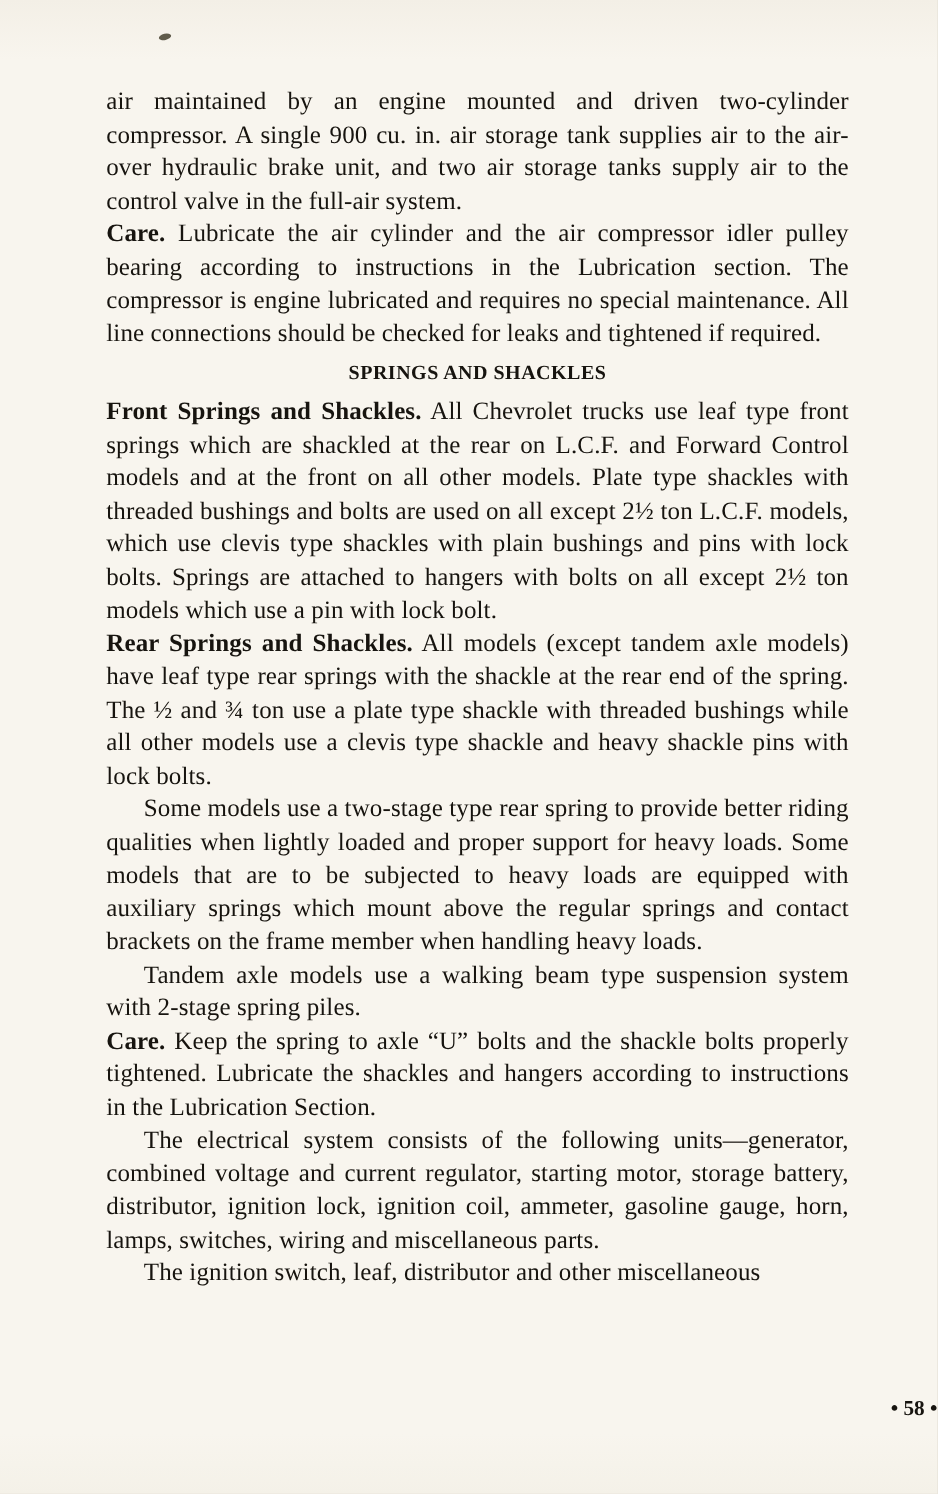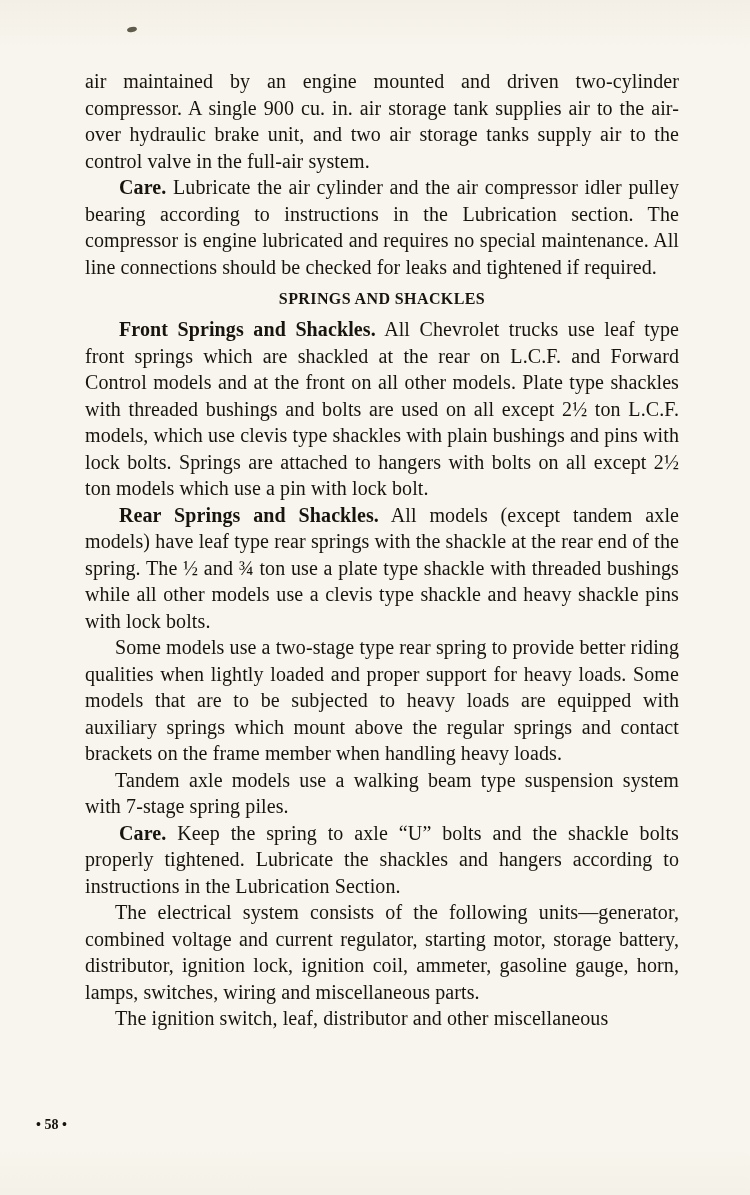--- a/index.html
+++ b/index.html
@@ -38,38 +38,37 @@
     letter-spacing: 0.1px;
   }
   .para {
     margin: 0;
   }
   .indent {
     text-indent: 30px;
   }
   .lead {
     font-weight: bold;
-    margin-left: 34px;
   }
   .heading {
     font-size: 16px;
     line-height: 27px;
     font-weight: bold;
     text-align: center;
     letter-spacing: 0.4px;
     margin: 5px 0 4px 0;
   }
   .page-footer {
     position: absolute;
     left: 0;
     right: 0;
     top: 1117px;
-    text-align: left;
+    text-align: right;
     font-weight: bold;
-    font-size: 14px;
+    font-size: 17px;
     color: #17140f;
     margin-left: 36px;
   }
 </style>
 </head>
 <body>
 
 <div class="page">
 
   <div class="scan-speck"></div>
@@ -81,21 +80,21 @@
     <p class="para"><b class="lead">Care.</b> <span class="ptext">Lubricate the air cylinder and the air compressor idler pulley bearing according to instructions in the Lubrication section. The compressor is engine lubricated and requires no special maintenance. All line connections should be checked for leaks and tightened if required.</span></p>
 
     <h2 class="heading">SPRINGS AND SHACKLES</h2>
 
     <p class="para"><b class="lead">Front Springs and Shackles.</b> <span class="ptext">All Chevrolet trucks use leaf type front springs which are shackled at the rear on L.C.F. and Forward Control models and at the front on all other models. Plate type shackles with threaded bushings and bolts are used on all except 2½ ton L.C.F. models, which use clevis type shackles with plain bushings and pins with lock bolts. Springs are attached to hangers with bolts on all except 2½ ton models which use a pin with lock bolt.</span></p>
 
     <p class="para"><b class="lead">Rear Springs and Shackles.</b> <span class="ptext">All models (except tandem axle models) have leaf type rear springs with the shackle at the rear end of the spring. The ½ and ¾ ton use a plate type shackle with threaded bushings while all other models use a clevis type shackle and heavy shackle pins with lock bolts.</span></p>
 
     <p class="para indent">Some models use a two-stage type rear spring to provide better riding qualities when lightly loaded and proper support for heavy loads. Some models that are to be subjected to heavy loads are equipped with auxiliary springs which mount above the regular springs and contact brackets on the frame member when handling heavy loads.</p>
 
-    <p class="para indent">Tandem axle models use a walking beam type suspension system with 7-stage spring piles.</p>
+    <p class="para indent">Tandem axle models use a walking beam type suspension system with 2-stage spring piles.</p>
 
     <p class="para"><b class="lead">Care.</b> <span class="ptext">Keep the spring to axle “U” bolts and the shackle bolts properly tightened. Lubricate the shackles and hangers according to instructions in the Lubrication Section.</span></p>
 
 
     <p class="para indent">The electrical system consists of the following units—generator, combined voltage and current regulator, starting motor, storage battery, distributor, ignition lock, ignition coil, ammeter, gasoline gauge, horn, lamps, switches, wiring and miscellaneous parts.</p>
 
     <p class="para indent">The ignition switch, leaf, distributor and other miscellaneous</p>
 
   </main>
 

